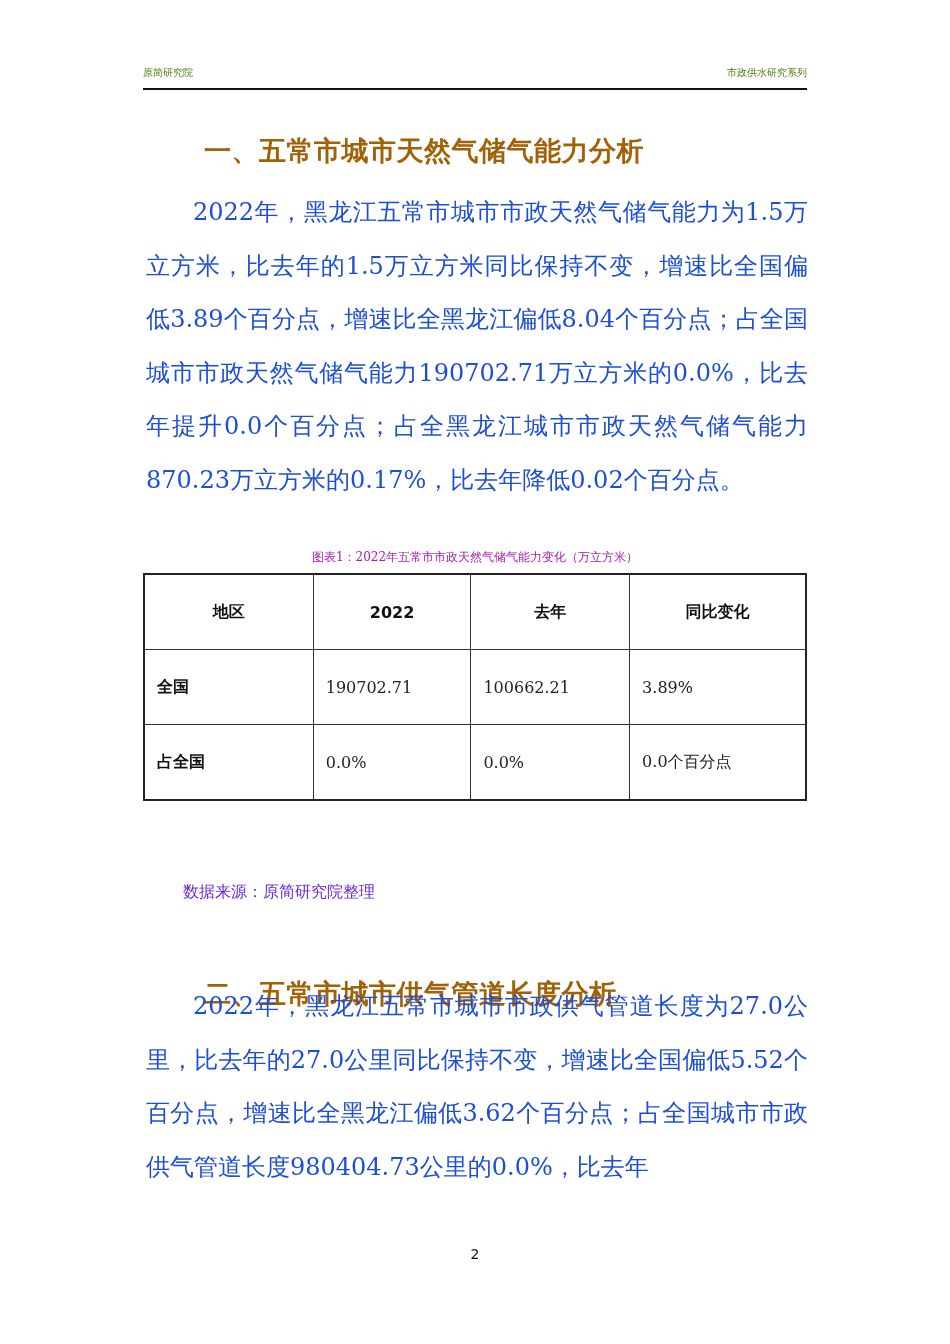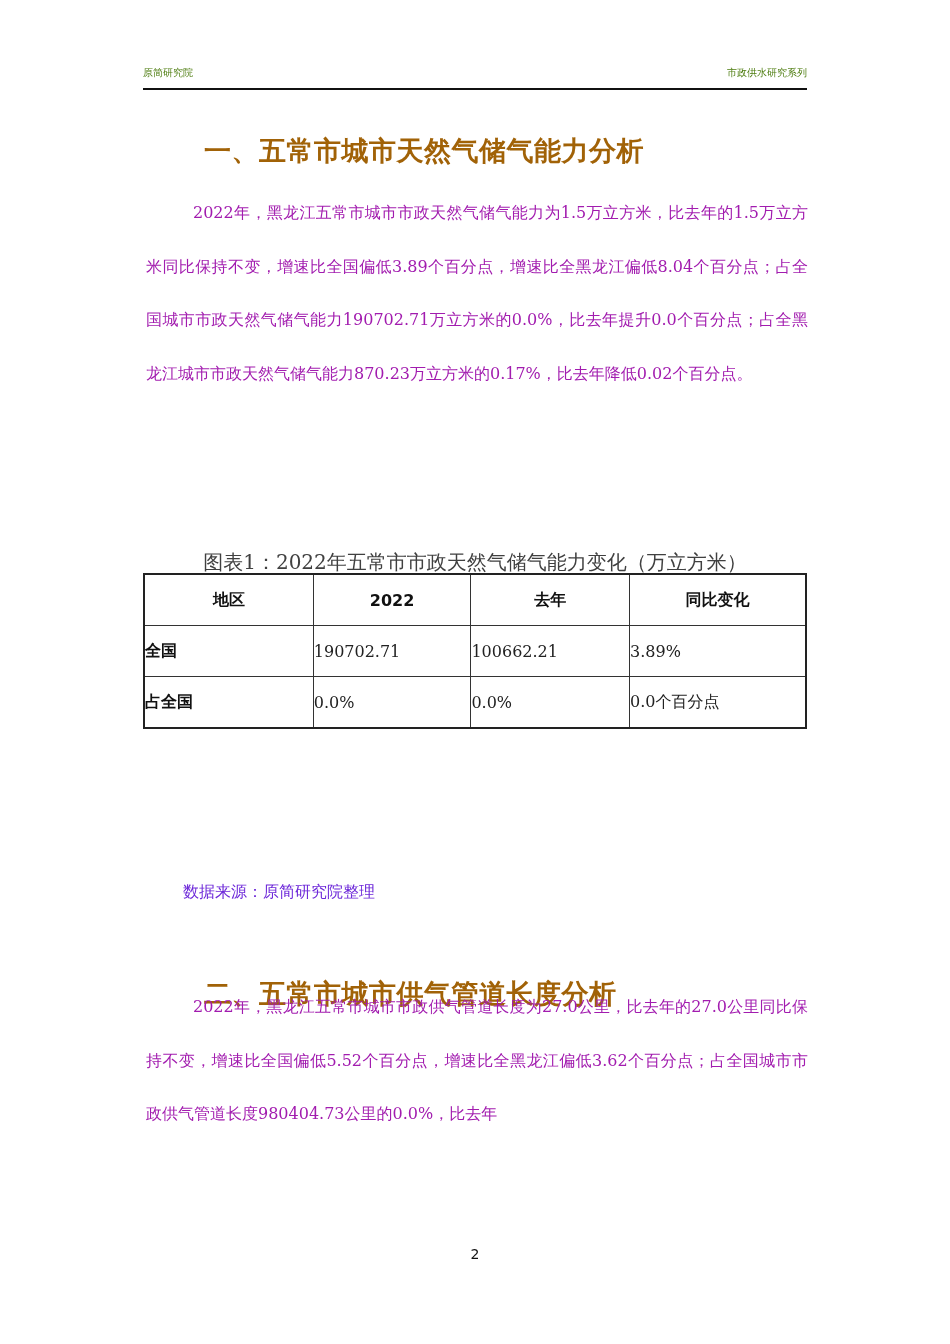--- a/index.html
+++ b/index.html
@@ -5,28 +5,28 @@
   html, body { margin: 0; padding: 0; background: #ffffff; }
   body { width: 950px; height: 1344px; position: relative; overflow: hidden;
          font-family: "DejaVu Serif", "Liberation Serif", serif; color: #1a1a1a; }
   .header { position: absolute; left: 143px; top: 66px; width: 664px; height: 22px;
             font-family: Liberation Sans, sans-serif; font-size: 10px; color: #4d7c0f; }
   .header .left { position: absolute; left: 0; top: 0; }
   .header .right { position: absolute; right: 0; top: 0; }
   .header-rule { position: absolute; left: 143px; top: 88px; width: 664px; height: 2px; background: #111; }
   .h1 { position: absolute; left: 204px; font-family: "DejaVu Sans", "Liberation Sans", sans-serif;
         font-weight: bold; font-size: 27px; color: #a16207; letter-spacing: 0.5px; white-space: nowrap; }
-  .para { position: absolute; left: 146px; width: 662px; font-size: 16px; line-height: 53.5px;
-          color: #a21caf; text-align: justify; text-indent: 47px; }
+  .para { position: absolute; left: 146px; width: 662px; font-size: 24px; line-height: 53.5px;
+          color: #1d4ed8; text-align: justify; text-indent: 47px; }
   .para p { margin: 0; }
   .caption { position: absolute; left: 143px; width: 664px; top: 549px; text-align: center;
-             font-size: 20px; color: #404040; white-space: nowrap; }
+             font-size: 12px; color: #a21caf; white-space: nowrap; }
   table.data { position: absolute; left: 143px; top: 573px; width: 664px; border-collapse: collapse;
                border: 2px solid #222; }
-  table.data td, table.data th { border: 1px solid #333; height: 50px; padding: 0; 
+  table.data td, table.data th { border: 1px solid #333; height: 50px; padding: 12px; 
                font-size: 16px; color: #222; }
   table.data th { font-family: "DejaVu Sans", "Liberation Sans", sans-serif; font-weight: bold; color: #111; }
   table.data td.rowhead { font-family: "DejaVu Sans", "Liberation Sans", sans-serif; font-weight: bold; color: #111; }
   .source { position: absolute; left: 183px; top: 882px; font-size: 16px; color: #6d28d9; white-space: nowrap; }
   .page-num { position: absolute; left: 0; width: 950px; top: 1246px; text-align: center;
               font-family: "DejaVu Sans", "Liberation Sans", sans-serif; font-size: 14px; color: #111; }
 </style>
 </head>
 <body>
 

